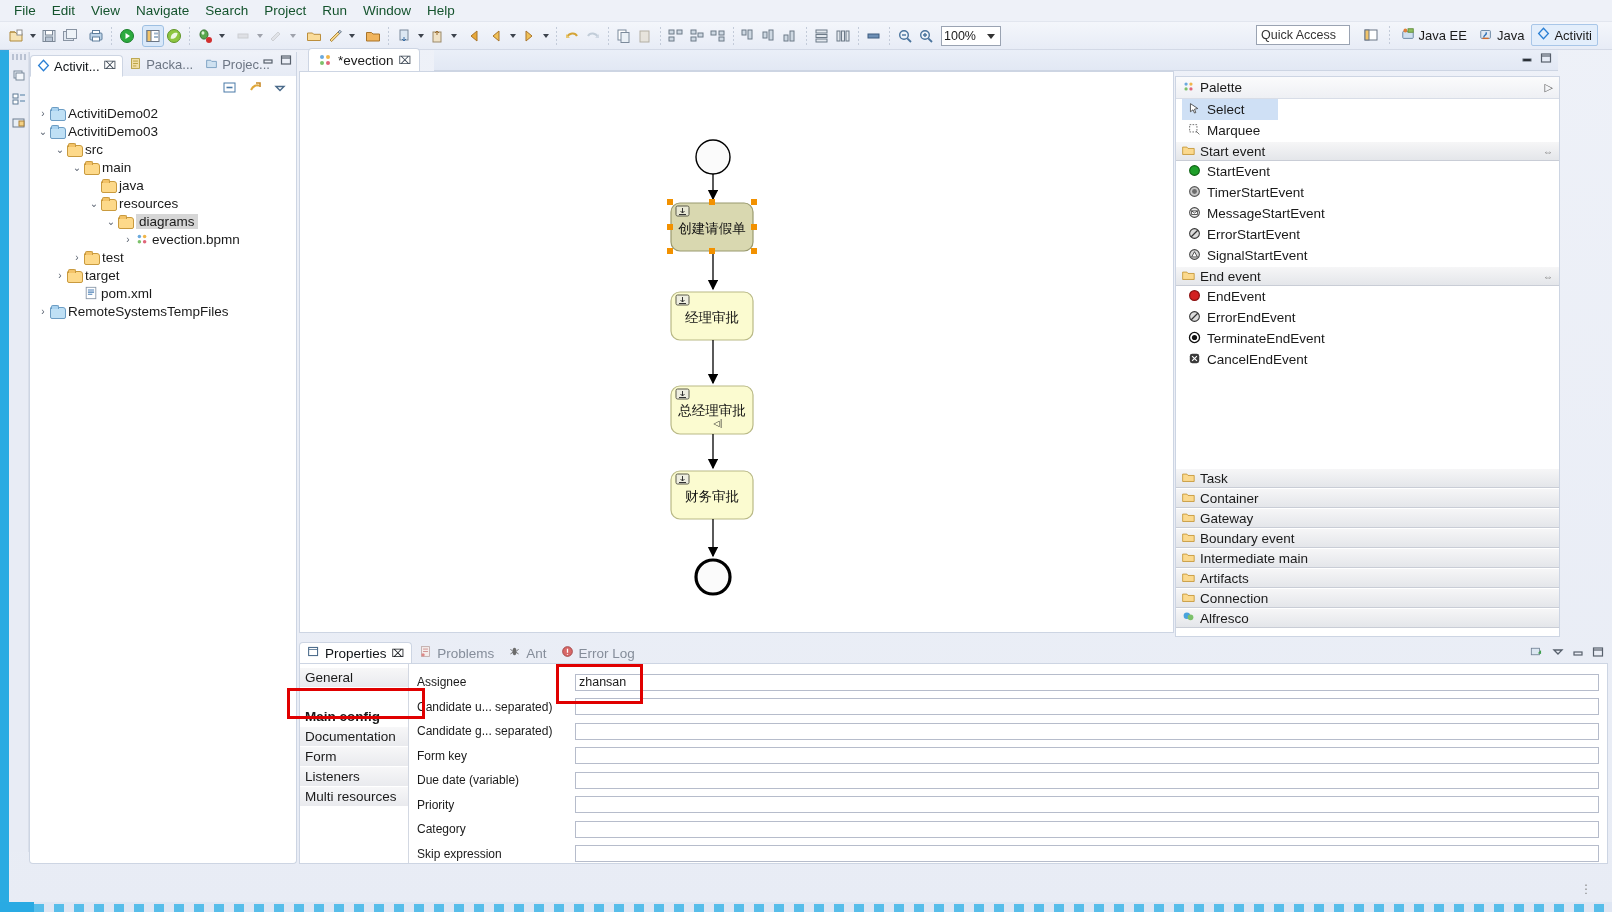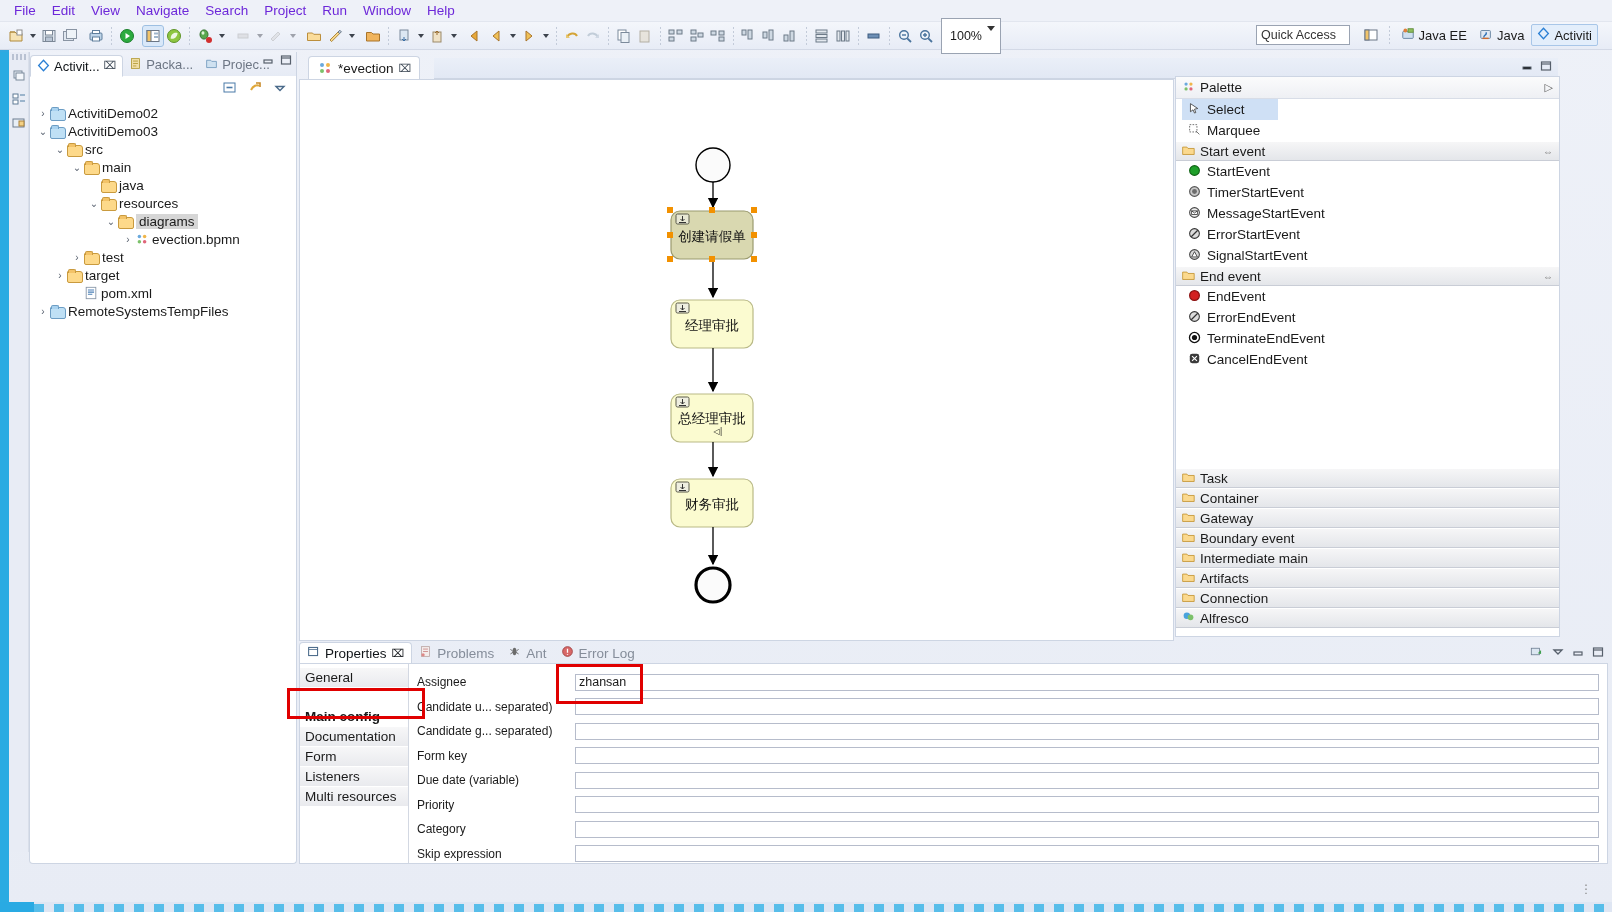--- a/index.html
+++ b/index.html
@@ -39,21 +39,21 @@
 
   
   .menubar {
     position: absolute; left: 0; top: 0; width: 1612px; height: 22px;
     background: #eef1f8;
     display: flex; align-items: center;
     padding-left: 6px;
     border-bottom: 1px solid #e2e6ef;
   }
   .menubar .mi {
-    padding: 2px 8px; font-size: 13.5px; color: #6d28d9; cursor: default;
+    padding: 2px 8px; font-size: 13.5px; color: #14532d; cursor: default;
     white-space: nowrap;
   }
 
   
   .toolbar {
     position: absolute; left: 0; top: 22px; width: 1612px; height: 28px;
     background: linear-gradient(180deg,#f4f6fb,#e7ecf6);
     border-bottom: 1px solid #d3d9e6;
     display: flex; align-items: center; gap: 1px; padding-left: 6px;
   }
@@ -65,23 +65,23 @@
   .tb-arrow::after {
     content:''; width:0;height:0;border-left:3.5px solid transparent;border-right:3.5px solid transparent;
     border-top:4px solid #3d434d;
   }
   .tb-sep { width:1px; height:18px; margin:0 4px;
     background: repeating-linear-gradient(180deg,#c3cbd9 0 2px, transparent 2px 4px); }
   .tb-gap { width: 4px; }
   .ico { width:16px; height:16px; display:block; }
 
   .zoom-combo {
-    margin-left: 4px; width: 60px; height: 36px; background:#fff;
+    margin-left: 4px; width: 60px; height: 20px; background:#fff;
     border:1px solid #9aa3b2; display:flex; align-items:center;
-    padding-left:8px; font-size:12.5px; position:relative;
+    padding-left:2px; font-size:12.5px; position:relative;
   }
   .zoom-combo .cb-arrow {
     position:absolute; right:5px; top:7px; width:0;height:0;
     border-left:4px solid transparent;border-right:4px solid transparent;border-top:5px solid #333;
   }
 
   .quick-access {
     position:absolute; right: 262px; top: 25px;
     width: 94px; height: 20px; background:#fff; border:1px solid #9aa3b2;
     display:flex; align-items:center; padding-left:4px;
@@ -157,21 +157,21 @@
     content:''; position:absolute; left:1px; top:0px; width:6px; height:3px;
     background:#f3c368; border:1px solid #c99a3e; border-bottom:none; border-radius:2px 2px 0 0;
   }
   .folder.proj::before { background:#bfe0f5; border-color:#6c9dc4; }
   .folder.proj::after { background:#a9d2ef; border-color:#6c9dc4; }
 
   .fileico { width:14px; height:14px; flex:0 0 auto; }
 
   
   .editor {
-    position:absolute; left:299px; top:56px; width:1259px; height:585px;
+    position:absolute; left:299px; top:48px; width:1259px; height:585px;
   }
   .ed-tabbar { height:24px; position:relative; }
   .ed-tab {
     display:inline-flex; align-items:center; gap:5px; height:23px; padding:0 8px;
     background:#fff; border:1px solid #cdd5e3; border-bottom:none;
     border-radius:4px 4px 0 0; font-size:13.5px;
   }
   .ed-tabfill {
     position:absolute; left:135px; top:2px; right:0; height:21px;
     background: linear-gradient(180deg,#eaeff8,#e2e8f4); border-bottom:1px solid #cdd5e3;

